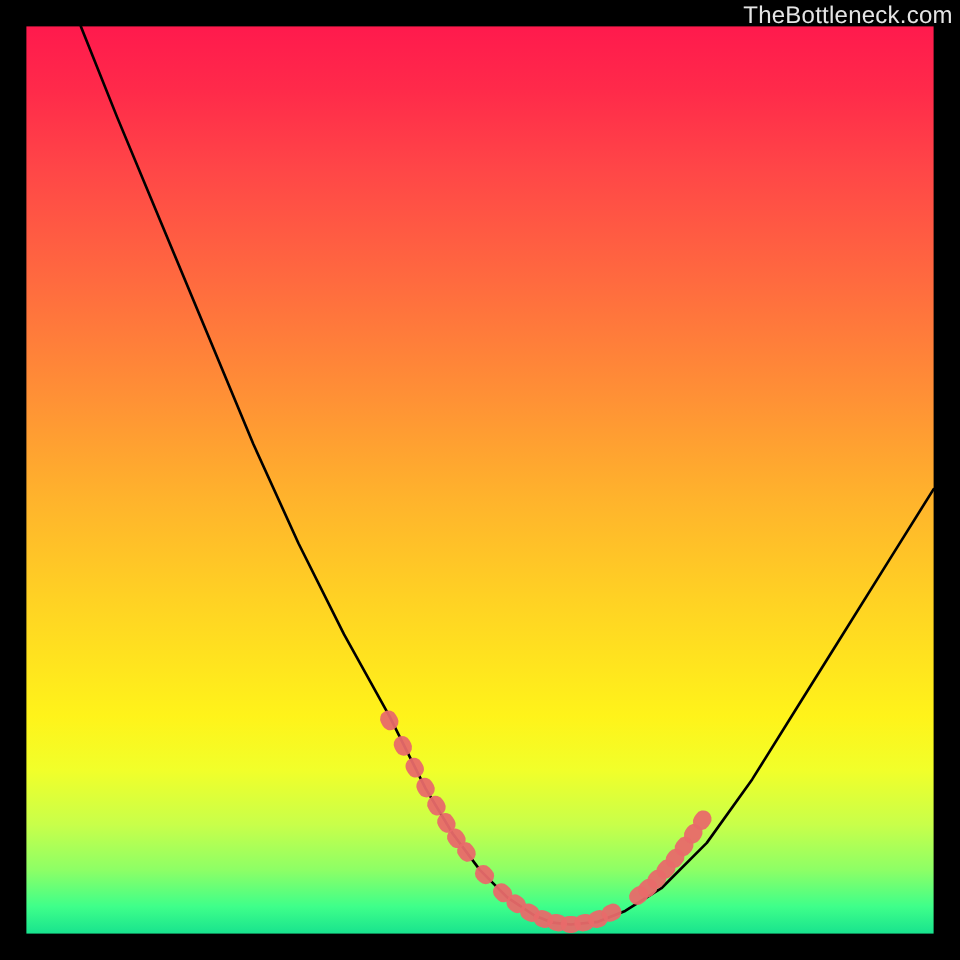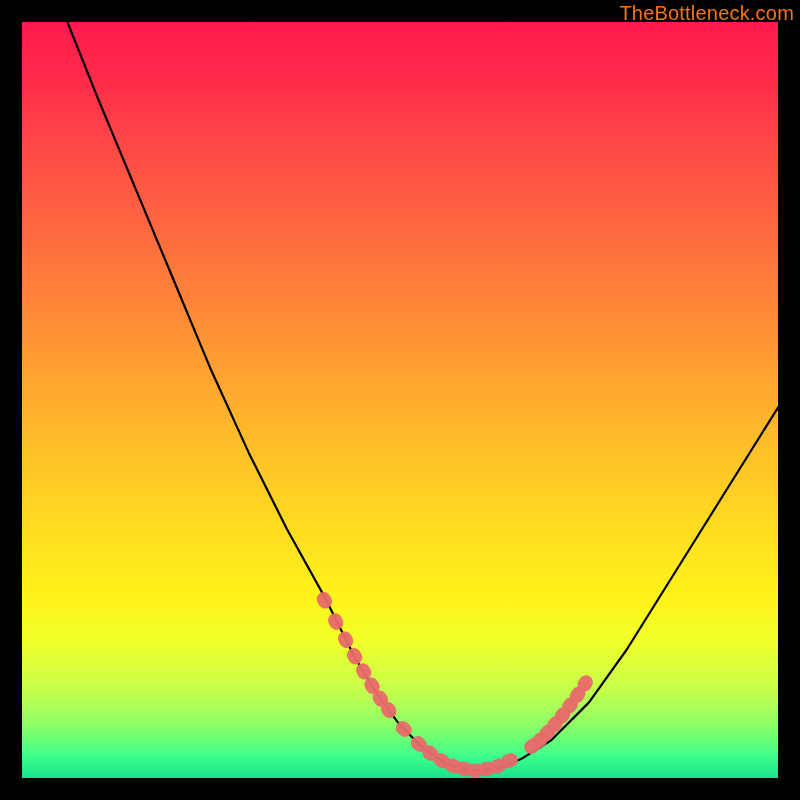--- a/index.html
+++ b/index.html
@@ -29,21 +29,21 @@
       #f1ff2a 82%,
       #c8ff4a 88%,
       #8dff66 93%,
       #3fff8a 97%,
       #18e38e 100%);
   }
   .watermark {
     position: absolute;
     top: 2px;
     right: 6px;
-    color: #f97316;
+    color: #e5e5e5;
     font-size: 20px;
     font-weight: 500;
     letter-spacing: 0.2px;
     user-select: none;
   }
   svg.plot {
     position: absolute;
     left: 0;
     top: 0;
     width: 756px;

